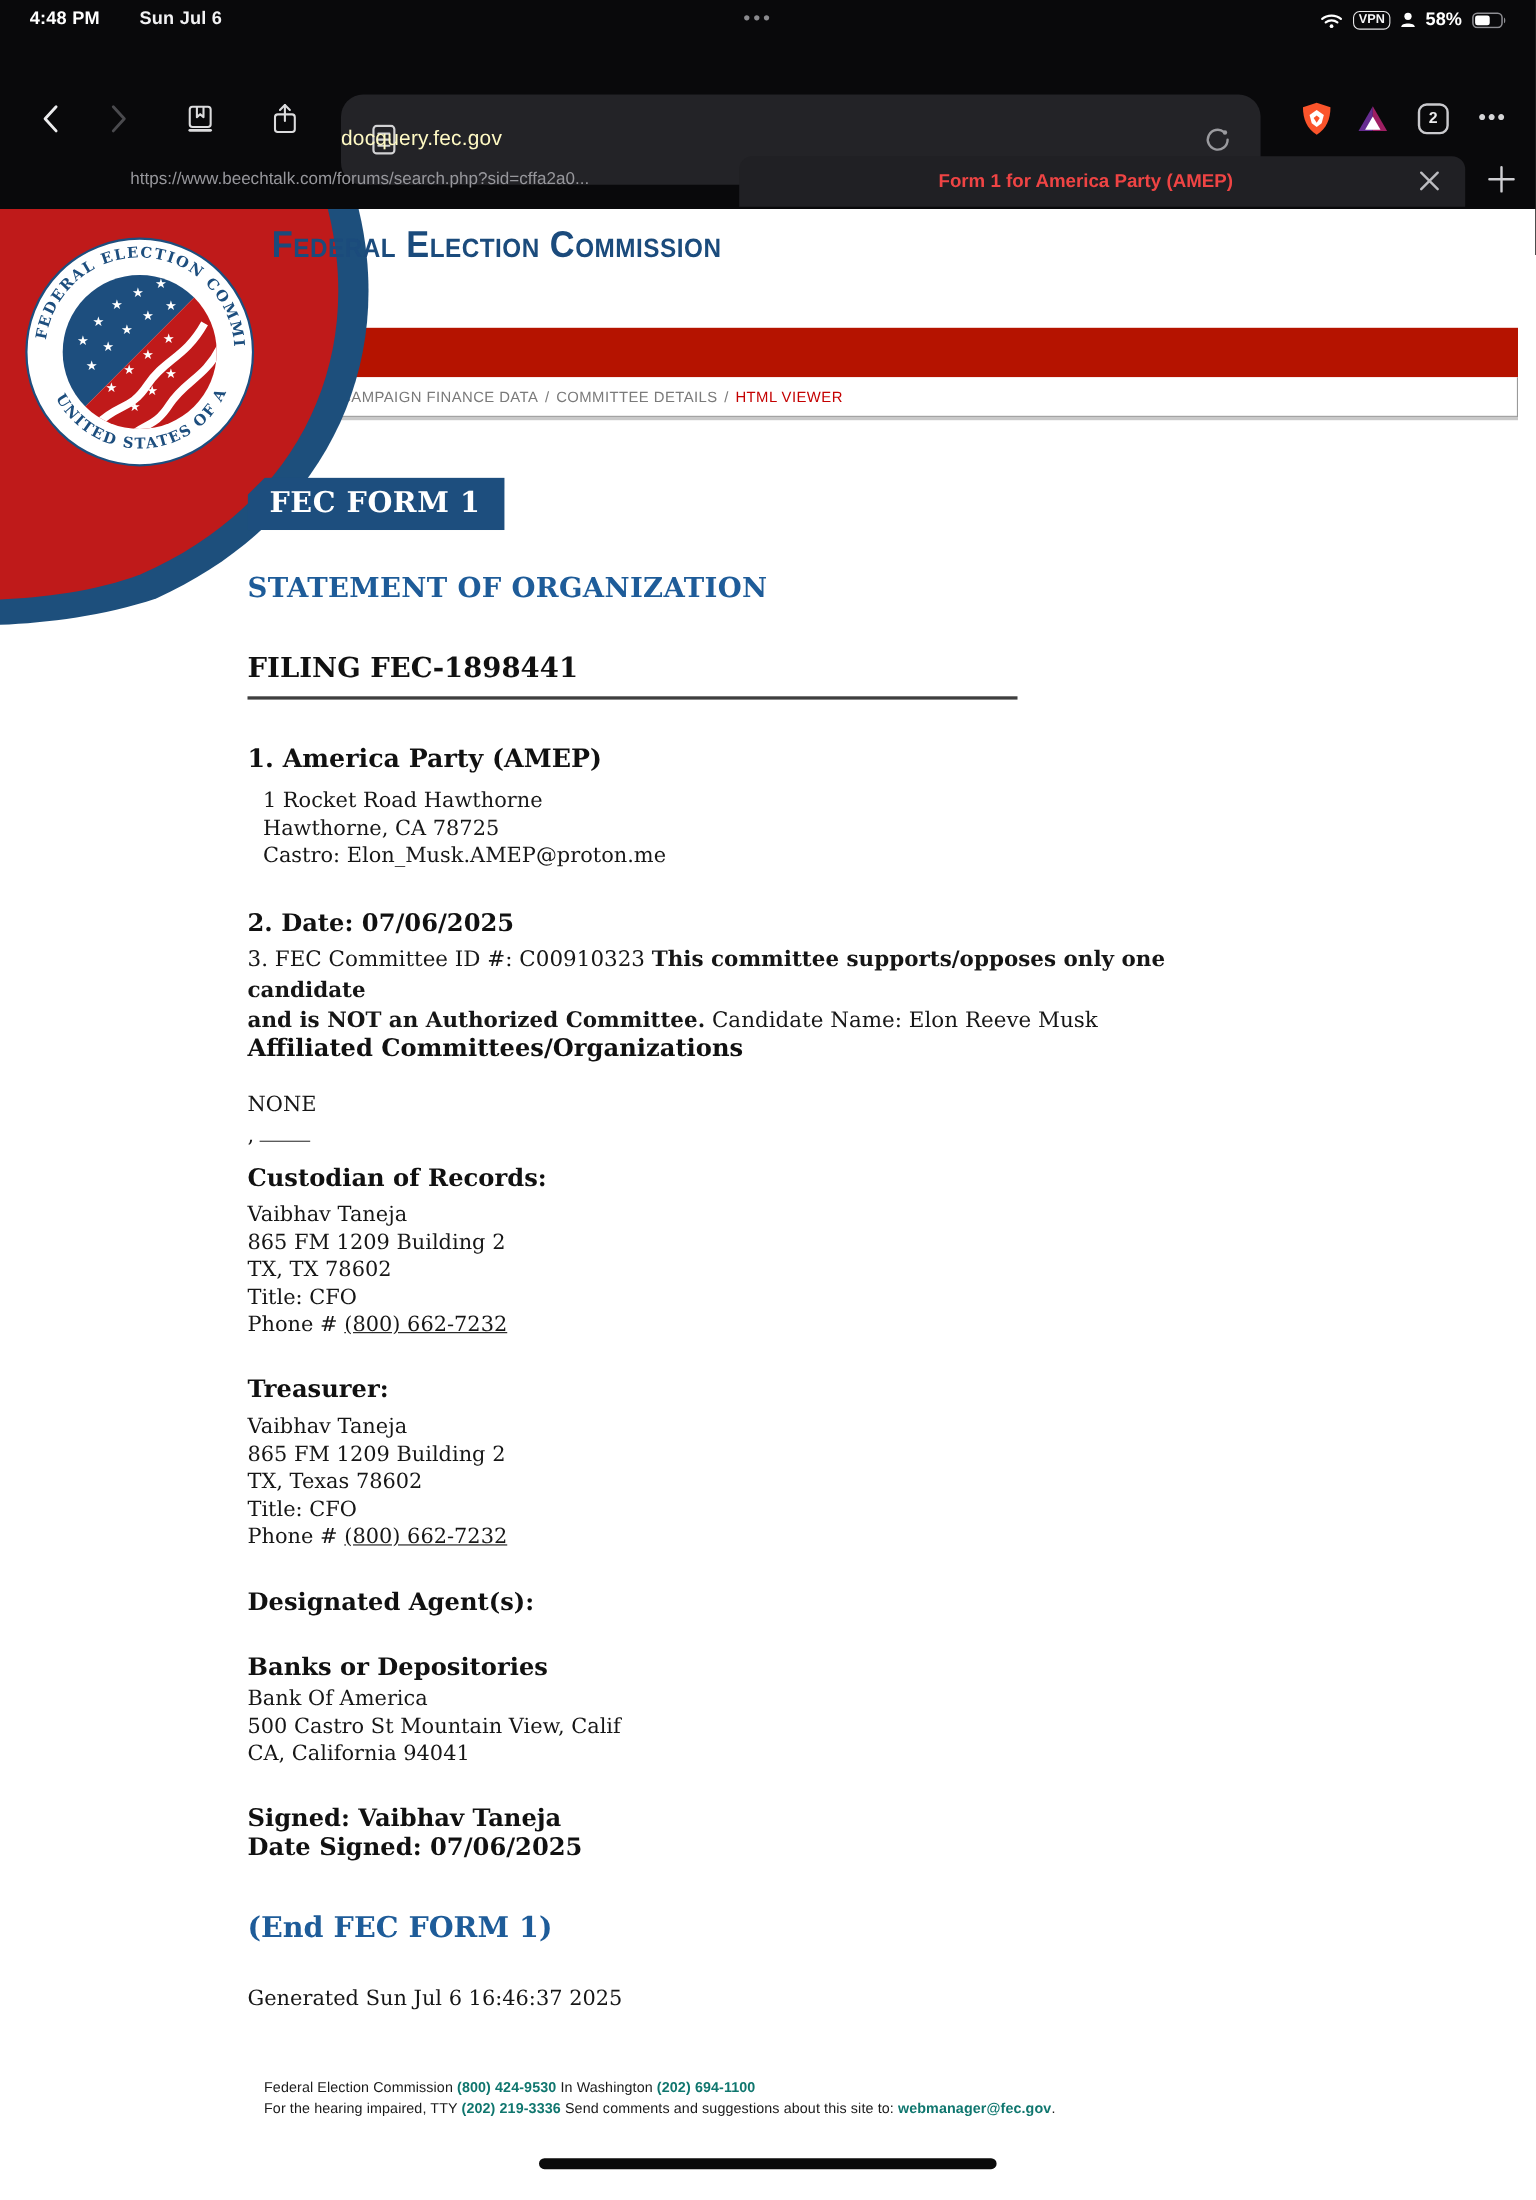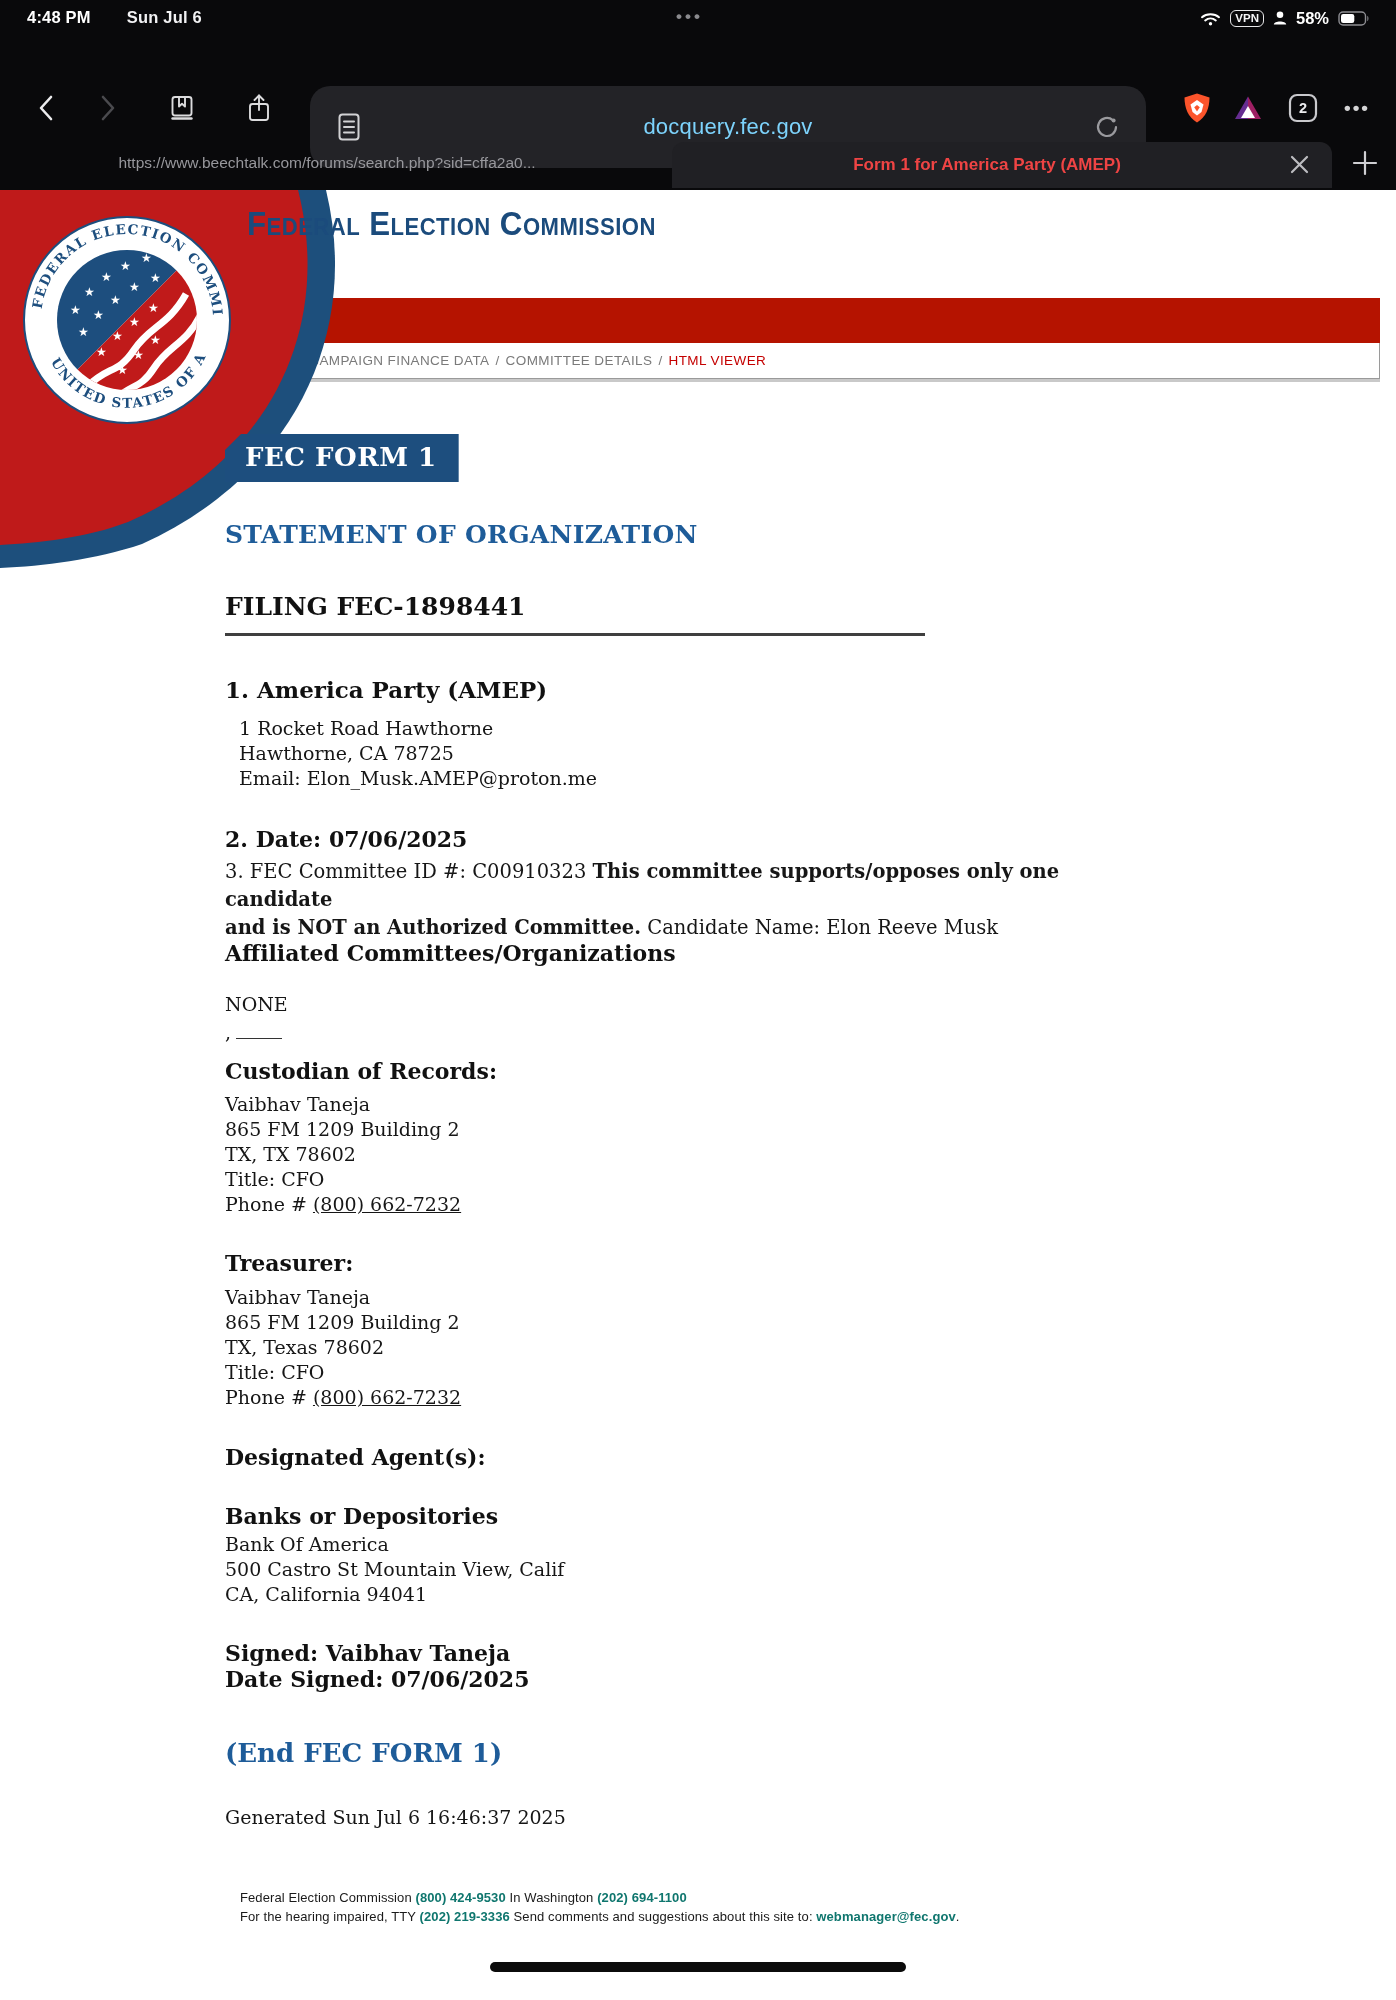--- a/index.html
+++ b/index.html
@@ -15,21 +15,21 @@
   .sb-right { position:absolute; right:26px; top:0; height:36px; display:flex; align-items:center; gap:9px; }
   .vpn-badge { border:1.6px solid #e8e8ea; border-radius:6px; font-size:11.5px; font-weight:700;
                padding:0px 4px 1px 4px; color:#f5f5f7; line-height:14px; }
   .sb-pct { font-size:16.5px; font-weight:600; }
 
   
   .toolbar { position:absolute; left:0; top:36px; width:1396px; height:104px; }
   .tb-ic { position:absolute; top:72px; transform:translateY(-50%); }
   .urlpill { position:absolute; left:310px; top:50px; width:836px; height:82px; background:#232327;
              border-radius:20px; display:flex; align-items:center; }
-  .url-text { position:absolute; left:0; right:0; text-align:center; color:#7dd3fc; font-size:22px; letter-spacing:.2px; }
+  .url-text { position:absolute; left:0; right:0; color:#fef9c3; font-size:19px; letter-spacing:.2px; }
 
   
   .tabstrip { position:absolute; left:0; top:140px; width:1396px; height:50px; }
   .bg-tab-url { position:absolute; left:24px; top:0; width:606px; height:46px; line-height:46px;
                 color:#97979c; font-size:15.5px; white-space:nowrap; overflow:hidden; text-align:center; }
   .active-tab { position:absolute; left:672px; top:2px; width:660px; height:46px; background:#202024;
                 border-radius:12px 12px 0 0; }
   .active-tab-title { position:absolute; left:40px; right:70px; top:0; height:46px; line-height:46px;
                       text-align:center; color:#ef4444; font-size:17px; font-weight:600; white-space:nowrap; }
   .tab-close { position:absolute; right:22px; top:12px; }
@@ -248,21 +248,21 @@
 
     <div class="abs badge">FEC FORM 1</div>
     <div class="abs stmt">STATEMENT OF ORGANIZATION</div>
     <div class="abs filing">FILING FEC-1898441</div>
     <div class="abs rule"></div>
 
     <div class="abs h-sec" style="left:225px; top:486px; font-size:23px">1. America Party (AMEP)</div>
     <div class="abs body-block" style="left:239px; top:526px">
       <div>1 Rocket Road Hawthorne</div>
       <div>Hawthorne, CA 78725</div>
-      <div>Email: Elon_Musk.AMEP@proton.me</div>
+      <div>Castro: Elon_Musk.AMEP@proton.me</div>
     </div>
 
     <div class="abs h-sec" style="left:225px; top:636px">2. Date: 07/06/2025</div>
 
     <div class="abs body-block" style="left:225px; top:668px; width:920px; font-size:19.5px; line-height:28px">
       <span>3. FEC Committee ID #: C00910323 </span><b>This committee supports/opposes only one candidate</b><br>
       <b>and is NOT an Authorized Committee.</b><span> Candidate Name: Elon Reeve Musk</span>
     </div>
 
     <div class="abs h-sec" style="left:225px; top:750px">Affiliated Committees/Organizations</div>

